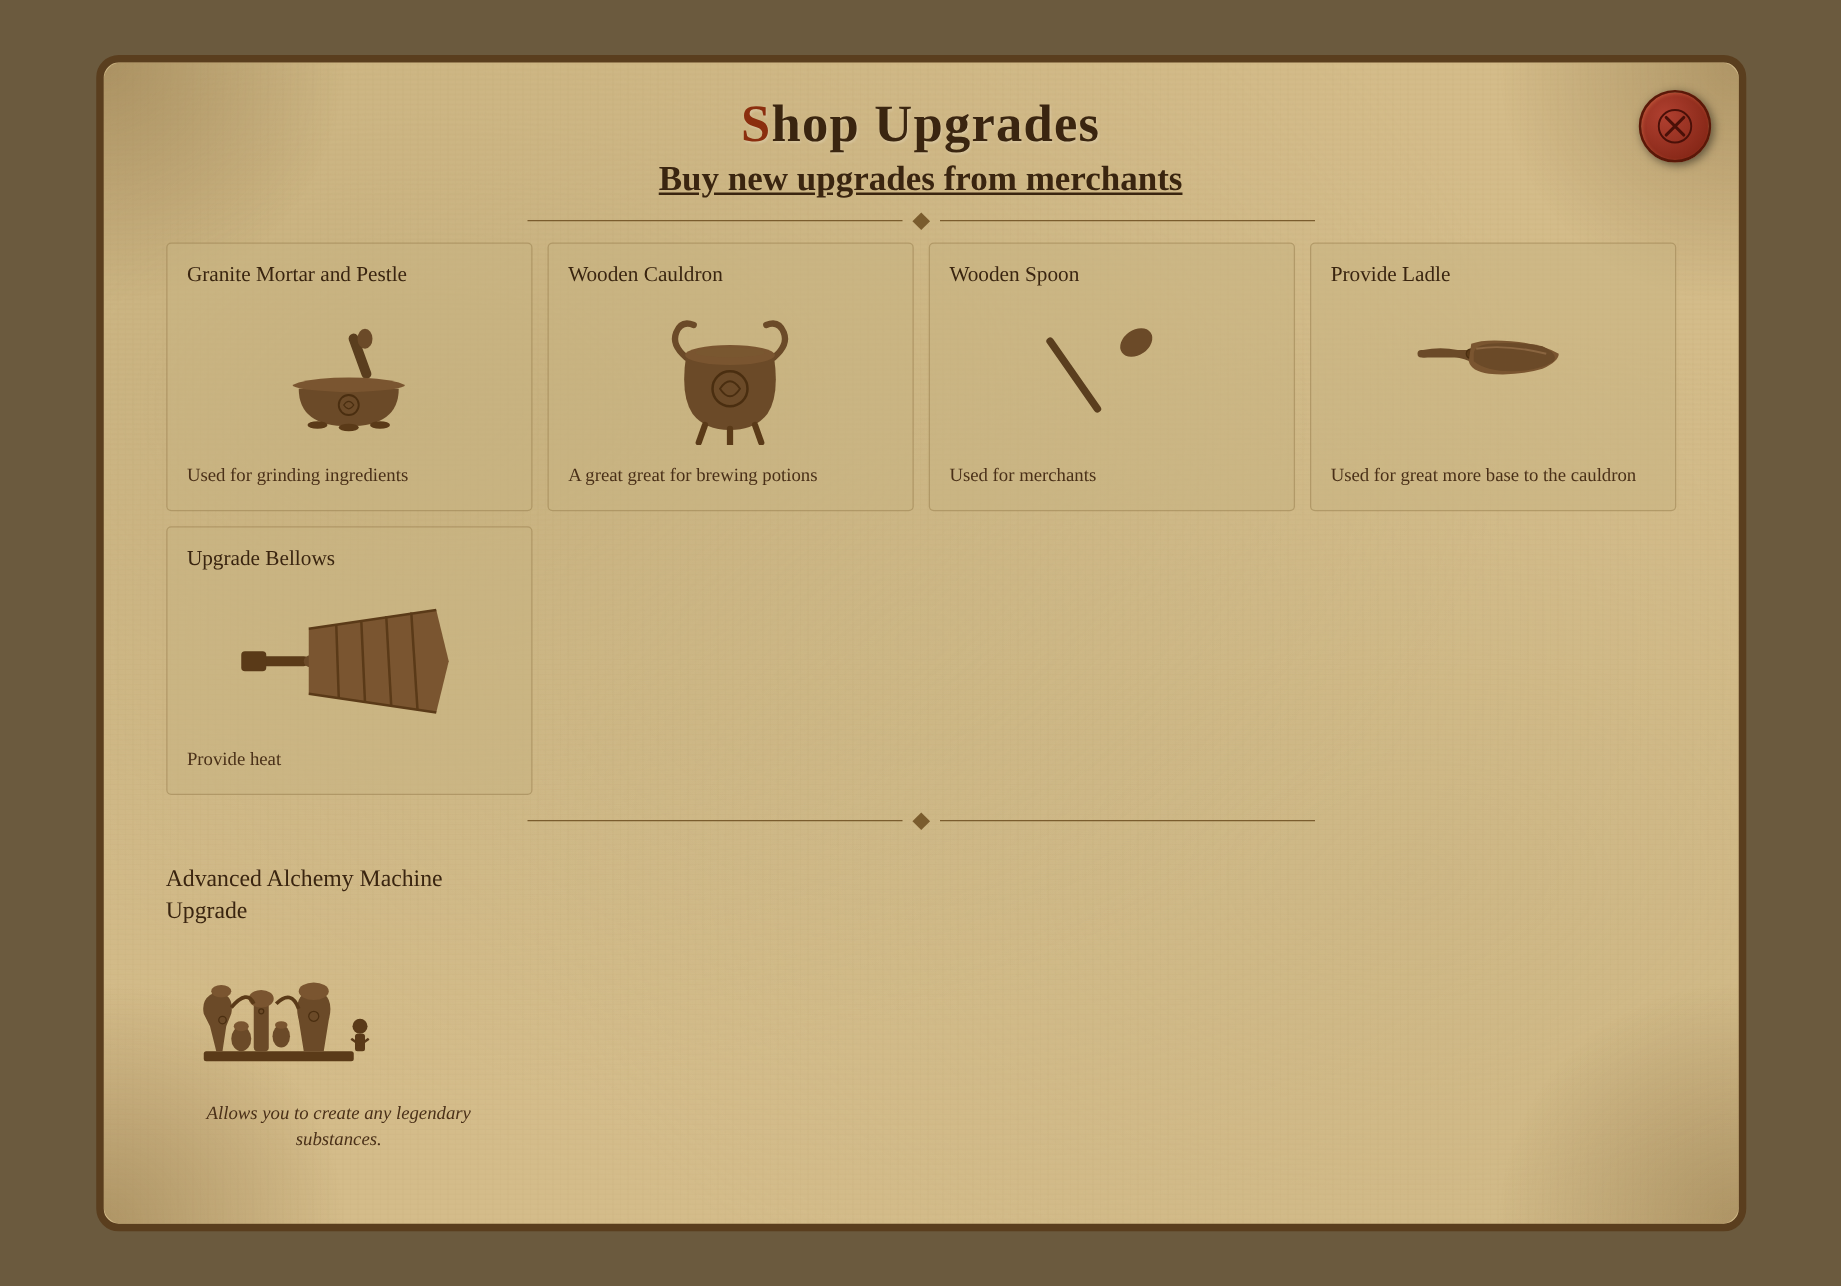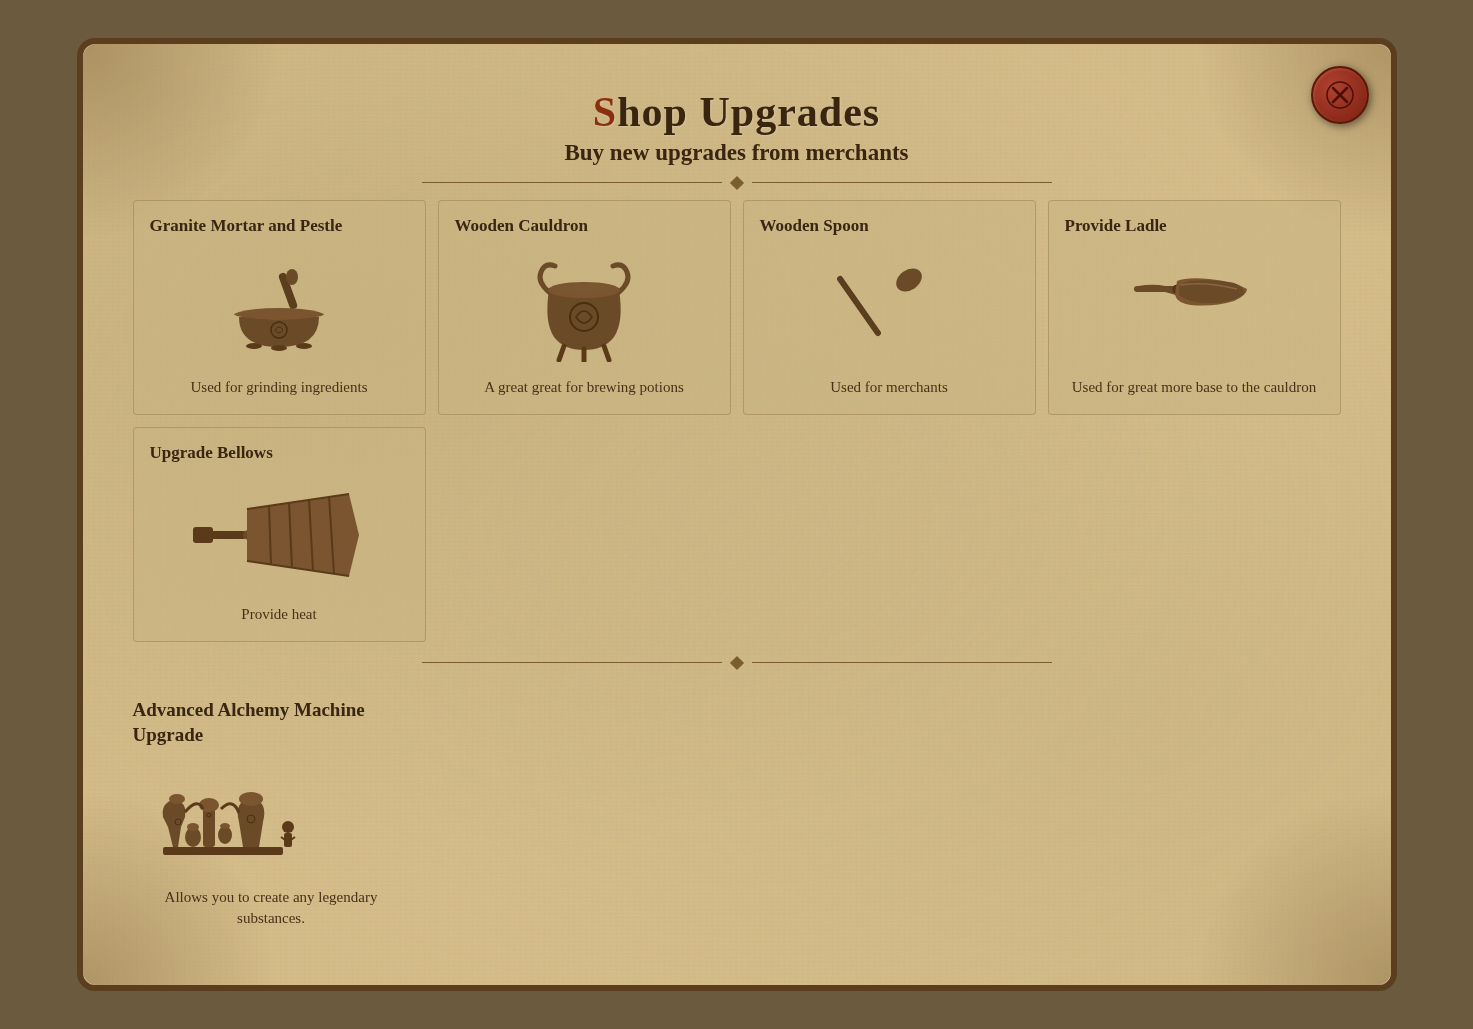--- a/index.html
+++ b/index.html
@@ -17,21 +17,21 @@
       width: 1320px;
       min-height: 930px;
       background: #d4bc8a;
       background-image:
         radial-gradient(ellipse at 20% 30%, rgba(180,160,110,0.4) 0%, transparent 60%),
         radial-gradient(ellipse at 80% 70%, rgba(190,170,120,0.3) 0%, transparent 50%),
         radial-gradient(ellipse at 50% 50%, rgba(210,195,150,0.2) 0%, transparent 80%);
       border: 6px solid #5a3e1e;
       border-radius: 18px;
       position: relative;
-      padding: 44px 50px 40px 50px;
+      padding: 26px 50px 40px 50px;
       overflow: hidden;
     }
 
     
     .page-container::before {
       content: '';
       position: absolute;
       inset: 0;
       border-radius: 14px;
       background:
@@ -68,24 +68,25 @@
       color: #3a2510;
       letter-spacing: 1px;
       text-shadow: 1px 1px 2px rgba(255,255,255,0.2);
     }
 
     .header-title span.accent {
       color: #8b2e0e;
     }
 
     .header-subtitle {
-      font-size: 23px;
+      font-size: 28px;
       color: #3a2510;
       margin-top: 4px;
       font-weight: bold;
+      text-decoration: underline;
     }
 
     
     .divider {
       display: flex;
       align-items: center;
       justify-content: center;
       margin: 12px 0;
       position: relative;
       z-index: 1;
@@ -119,39 +120,38 @@
     .item-card {
       background: rgba(200, 180, 130, 0.5);
       border: 1px solid rgba(120, 90, 40, 0.3);
       border-radius: 4px;
       padding: 14px 16px 16px 16px;
       min-height: 200px;
     }
 
     .item-name {
       font-size: 17px;
-      font-weight: bold;
+      font-weight: normal;
       color: #3a2510;
       margin-bottom: 10px;
       line-height: 1.3;
     }
 
     .item-image {
       width: 100%;
       height: 120px;
       display: flex;
       align-items: center;
       justify-content: center;
       margin-bottom: 10px;
     }
 
     .item-description {
       font-size: 15px;
       color: #4a3018;
-      text-align: center;
       line-height: 1.4;
     }
 
     
     .items-row2 {
       display: grid;
       grid-template-columns: repeat(4, 1fr);
       gap: 12px;
       position: relative;
       z-index: 1;
@@ -365,21 +365,21 @@
           <circle cx="145" cy="70" r="6" fill="#5a3a18"></circle>
           <rect x="141" y="76" width="8" height="14" rx="2" fill="#5a3a18"></rect>
           <line x1="138" y1="80" x2="145" y2="85" stroke="#5a3a18" stroke-width="2"></line>
           <line x1="152" y1="80" x2="145" y2="85" stroke="#5a3a18" stroke-width="2"></line>
 
           <circle cx="35" cy="65" r="3" fill="none" stroke="#4a2e10" stroke-width="1"></circle>
           <circle cx="66" cy="58" r="2" fill="none" stroke="#4a2e10" stroke-width="1"></circle>
           <circle cx="108" cy="62" r="4" fill="none" stroke="#4a2e10" stroke-width="1"></circle>
         </svg>
       </div>
-      <div class="item-description" style="text-align: center;">Allows you to create any legendary substances.</div>
+      <div class="item-description" style="text-align: center; font-style: italic;">Allows you to create any legendary substances.</div>
     </div>
 
     <div></div>
     <div></div>
     <div></div>
   </div>
 
 </div>
 
 </body></html>

